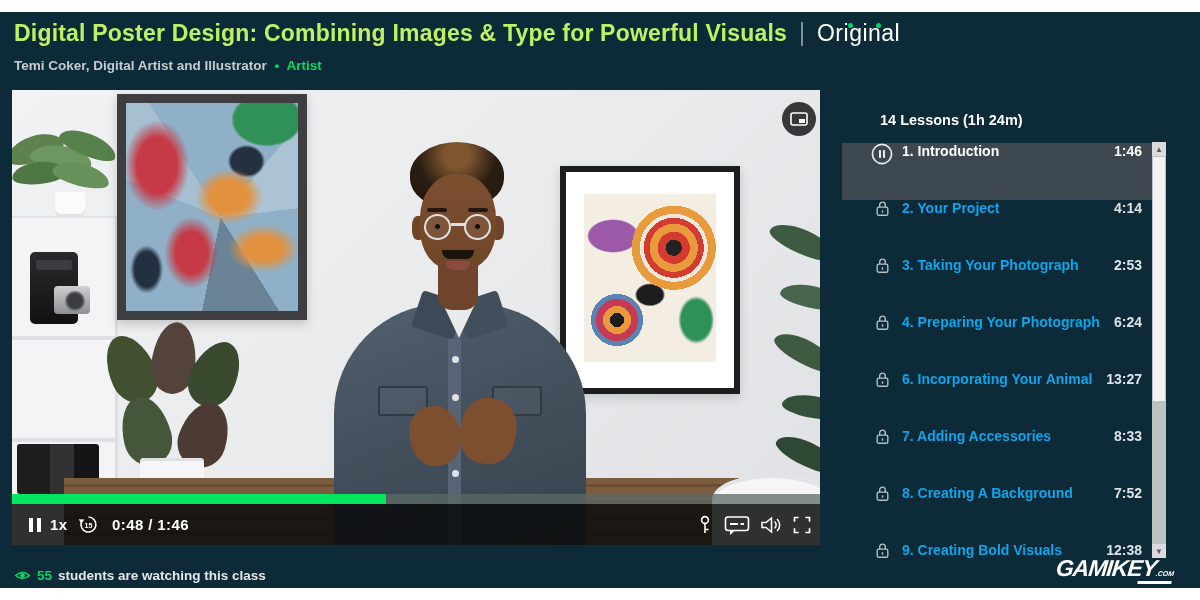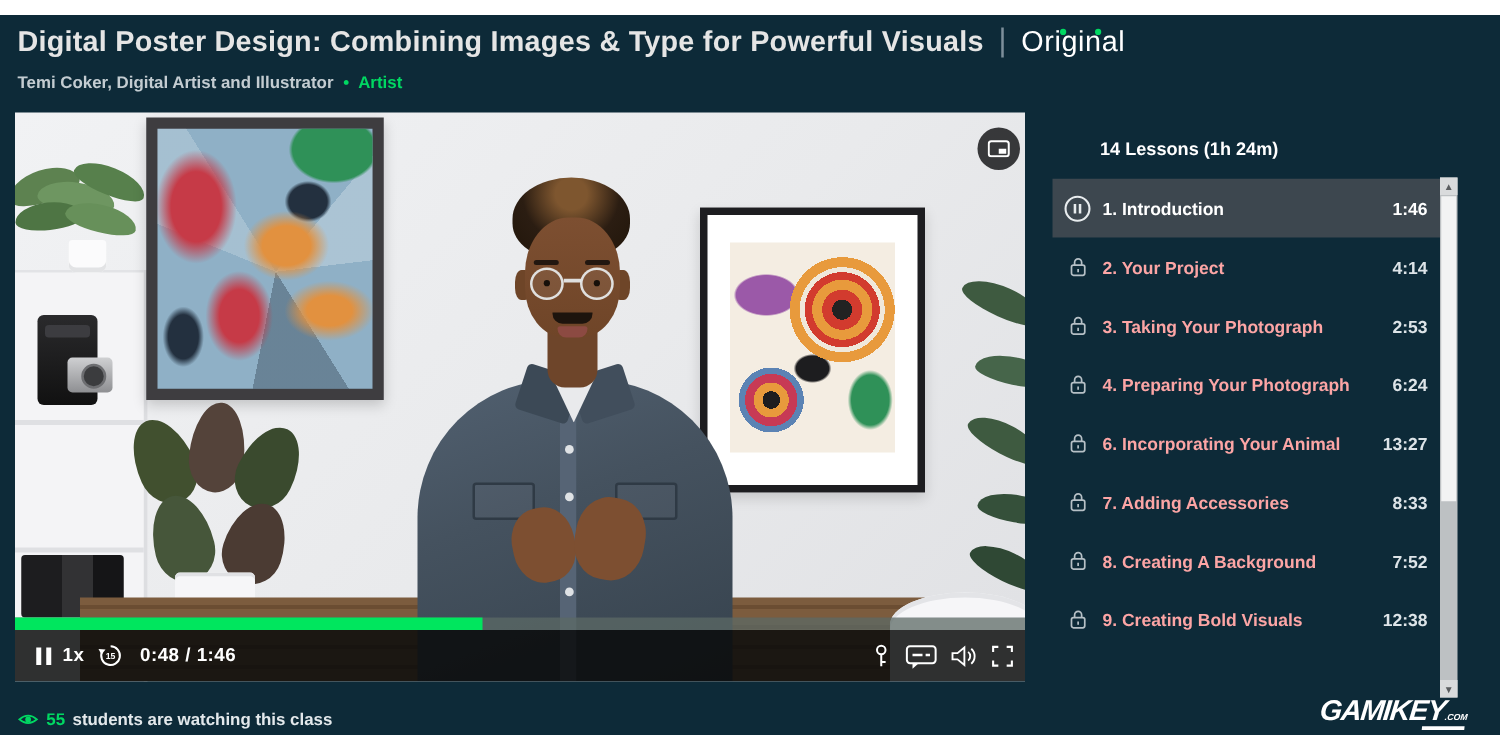--- a/index.html
+++ b/index.html
@@ -3,21 +3,21 @@
 <meta charset="utf-8">
 <style>
   * { margin:0; padding:0; box-sizing:border-box; }
   html,body { width:1200px; height:600px; background:#ffffff; overflow:hidden;
               font-family:"Liberation Sans", sans-serif; }
   .stage { position:absolute; left:0; top:0; width:1200px; height:600px; background:#fff; }
   .app { position:absolute; left:0; top:12px; width:1200px; height:576px; background:#0d2a38; }
 
   
   .title-row { position:absolute; left:14px; top:8px; display:flex; align-items:center; gap:14px; }
-  .page-title { color:#e5e5e5; font-size:23px; font-weight:bold; letter-spacing:.2px; white-space:nowrap; }
+  .page-title { color:#bef264; font-size:23px; font-weight:bold; letter-spacing:.2px; white-space:nowrap; }
   .title-divider { width:2px; height:24px; background:#7d8f9a; }
   .brand-original { position:relative; color:#fff; font-size:23px; font-weight:normal; letter-spacing:.5px; }
   .gdot { position:absolute; width:5px; height:5px; border-radius:50%; background:#00d862; top:3px; }
   .gdot.d1 { left:31px; } .gdot.d2 { left:59px; }
   .byline { position:absolute; left:14px; top:46px; font-size:13.5px; color:#c3ccd1; font-weight:bold; }
   .byline .dot { color:#00d862; margin:0 4px; }
   .follow { color:#00d862; font-weight:bold; cursor:pointer; }
 
   
   .video { position:absolute; left:12px; top:78px; width:808px; height:455px; overflow:hidden;
@@ -96,24 +96,24 @@
   .ctrlbar { left:0; top:414px; width:808px; height:41px; background:rgba(8,9,9,.84); }
   .sk-wm { position:absolute; left:452px; top:8px; font-size:21px; font-weight:bold; letter-spacing:7px;
            color:rgba(255,255,255,.10); }
   .cl { position:absolute; top:0; height:41px; display:flex; align-items:center; }
   .ctrl-time, .ctrl-speed { color:#fff; font-size:15px; font-weight:bold; letter-spacing:.4px; }
   .icon-btn { cursor:pointer; display:flex; align-items:center; }
 
   
   .lessons-head { position:absolute; left:880px; top:100px; color:#fff; font-size:14.5px; font-weight:bold; }
   .lesson-list { position:absolute; left:842px; top:131px; width:310px; }
-  .lesson-row { position:relative; height:47px; display:flex; align-items:center; cursor:pointer; }
+  .lesson-row { position:relative; height:57px; display:flex; cursor:pointer;padding-left:20px; }
   .lesson-row.active { background:#3d474f; }
   .licon { width:22px; display:flex; justify-content:center; margin-left:9px; }
-  .ltitle { margin-left:9px; color:#fca5a5; font-size:14px; font-weight:bold; }
+  .ltitle { margin-left:9px; color:#0ea5e9; font-size:14px; font-weight:bold; }
   .lesson-row.active .ltitle { color:#fff; }
   .ldur { position:absolute; right:10px; color:#dde4e8; font-size:14px; font-weight:bold; }
   .lesson-row.active .ldur { color:#fff; }
 
   
   .scrollbar { position:absolute; left:1152px; top:130px; width:14px; height:416px; background:#bdc1c3; }
   .sb-btn { position:absolute; left:0; width:14px; height:14px; background:#d9dbdc; color:#5a5d5f; font-size:8px;
             display:flex; align-items:center; justify-content:center; cursor:pointer; }
   .sb-thumb { position:absolute; left:1px; top:15px; width:12px; height:244px; background:#f2f3f3; cursor:pointer; }
 

